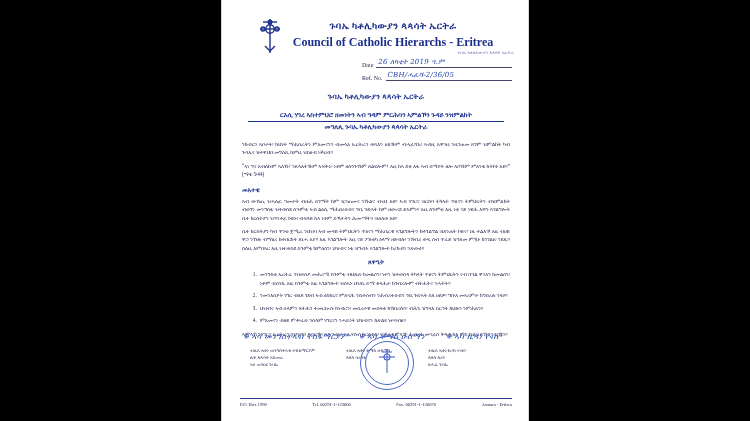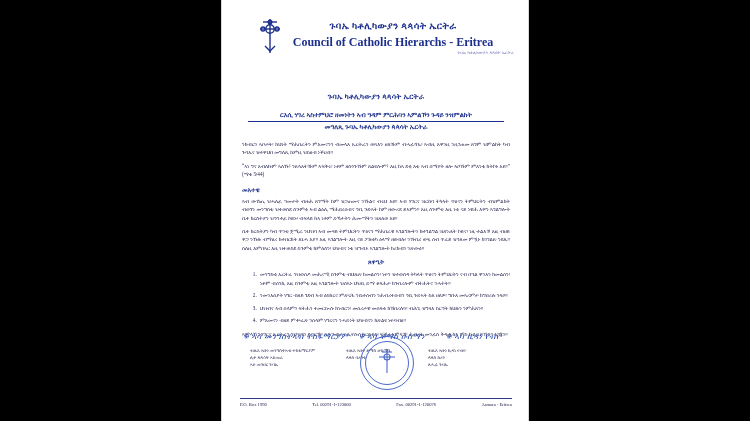--- a/index.html
+++ b/index.html
@@ -287,20 +287,34 @@
           </svg>
         </div>
         <div class="lh-text">
           <div class="lh-geez">ጉባኤ ካቶሊካውያን ጳጳሳት ኤርትራ</div>
           <div class="lh-en">Council of Catholic Hierarchs - Eritrea</div>
         </div>
       </div>
 
       <div class="stamp-top">ጉባኤ ካቶሊካውያን ጳጳሳት ኤርትራ</div>
 
+      <div class="refblock">
+        <div class="refrow">
+          <span class="reflabel">Date</span>
+          <span class="refline">
+            <span class="handwrite">26 ለካቲት 2019 ዓ.ም</span>
+          </span>
+        </div>
+        <div class="refrow">
+          <span class="reflabel">Ref. No.</span>
+          <span class="refline">
+            <span class="handwrite">CBH/ሓፈሻ-2/36/05</span>
+          </span>
+        </div>
+      </div>
 
       <div class="body-area">
 
         <div class="doc-title">ጉባኤ ካቶሊካውያን ጳጳሳት ኤርትራ</div>
 
         <div class="subject">
           <div class="u">ርእሲ ሃገረ ኣስተምህሮ ዘመነትን ኣብ ግዳም ምርሕባን ኣምልኾን ጉዳይ ንዝምልከት</div>
           <div>መግለጺ ጉባኤ ካቶሊካውያን ጳጳሳት ኤርትራ</div>
         </div>
 

